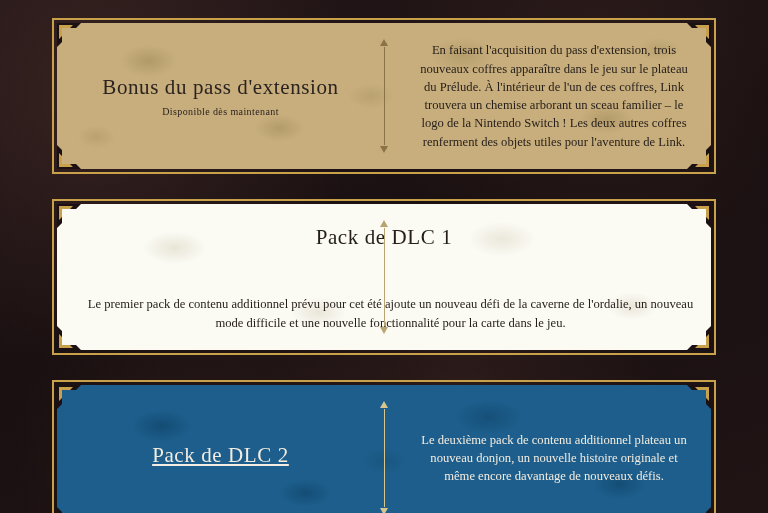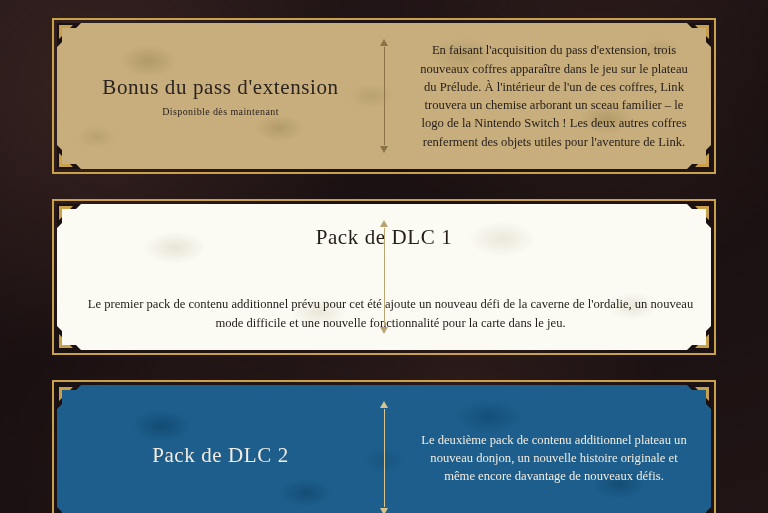--- a/index.html
+++ b/index.html
@@ -180,21 +180,21 @@
   .theme-blue .panel-inner {
     background-color: #1d5e8c;
     background-image:
       radial-gradient(ellipse 48px 26px at 16% 28%, rgba(16,70,108,0.75) 0%, rgba(16,70,108,0) 62%),
       radial-gradient(ellipse 42px 22px at 38% 74%, rgba(16,70,108,0.7) 0%, rgba(16,70,108,0) 62%),
       radial-gradient(ellipse 54px 28px at 66% 22%, rgba(16,70,108,0.6) 0%, rgba(16,70,108,0) 62%),
       radial-gradient(ellipse 42px 24px at 86% 68%, rgba(16,70,108,0.7) 0%, rgba(16,70,108,0) 62%),
       radial-gradient(ellipse 34px 20px at 50% 52%, rgba(22,80,120,0.6) 0%, rgba(22,80,120,0) 64%);
   }
   .theme-blue .panel-title,
-  .theme-blue .panel-sub { color: #f3ece0; }
+  .theme-blue .panel-sub { color: #f3ece0; text-decoration: underline; }
   .theme-blue .panel-body { color: #f3ece0; }
   .theme-blue .divider .line { background: #d8c48e; }
   .theme-blue .divider .cap.top { border-bottom: 7px solid #d8c48e; }
   .theme-blue .divider .cap.bot { border-top: 7px solid #d8c48e; }
 </style>
 </head>
 <body>
 
 <div class="bg-texture"></div>
 

